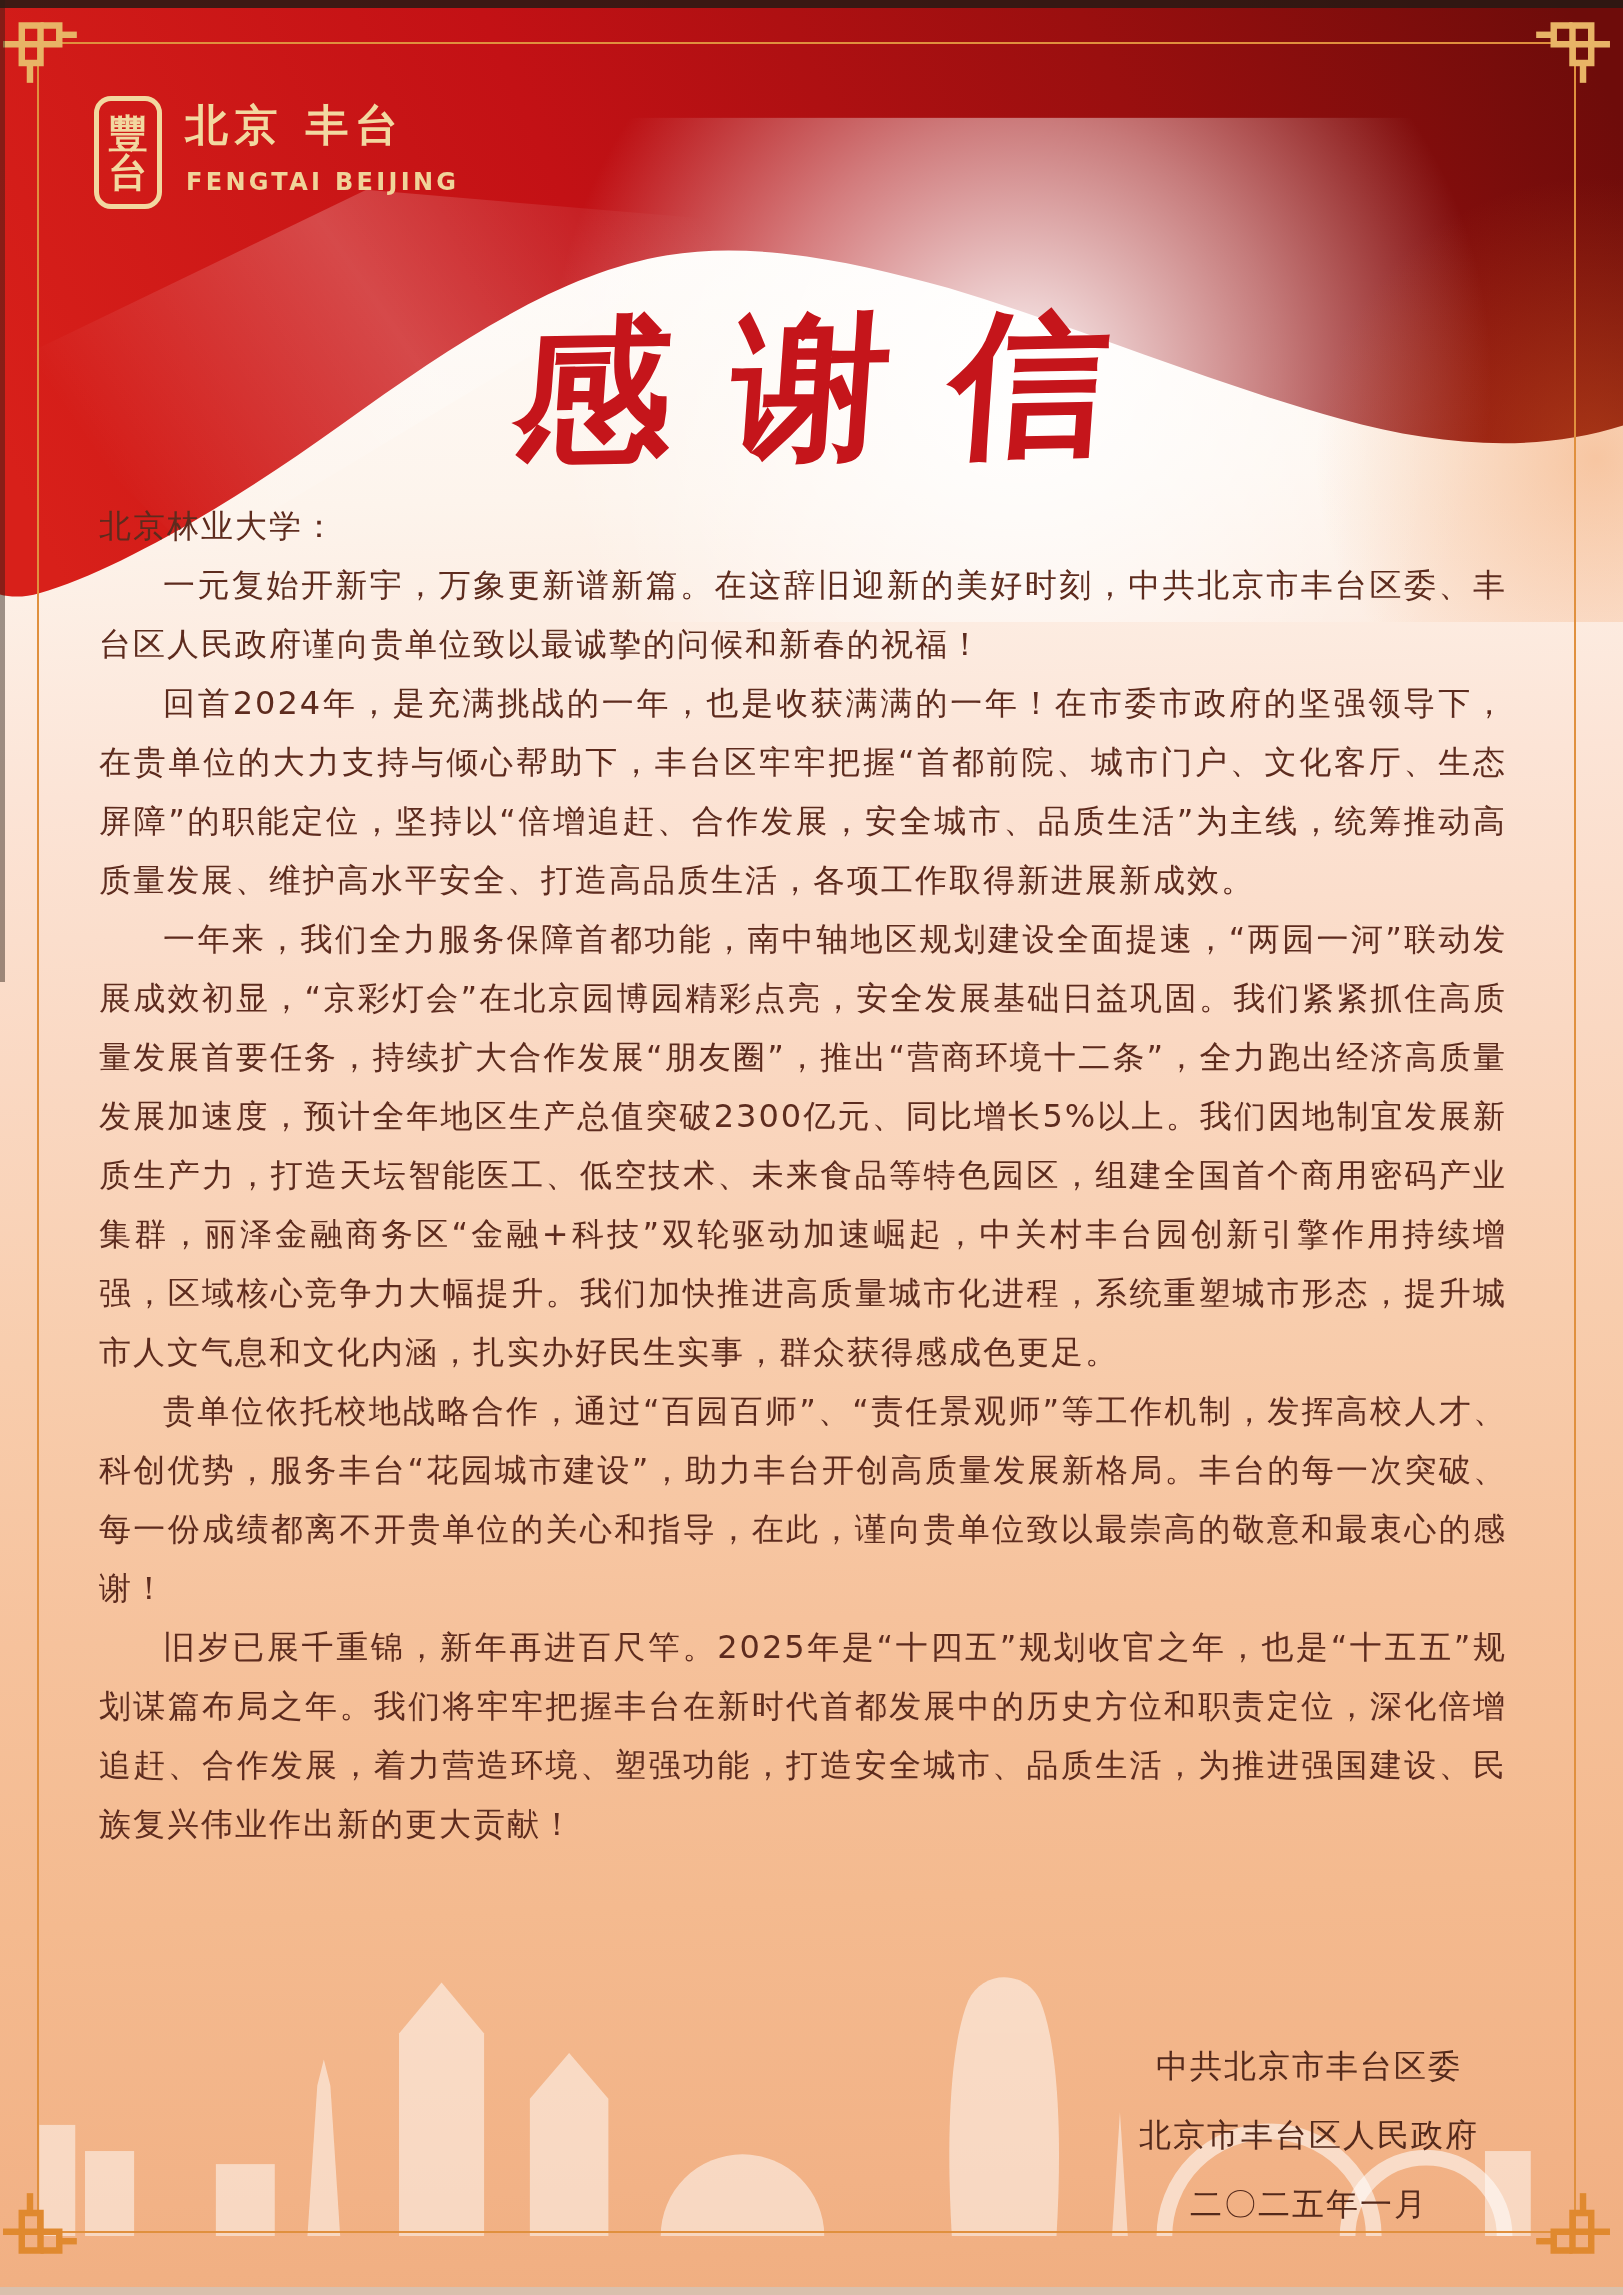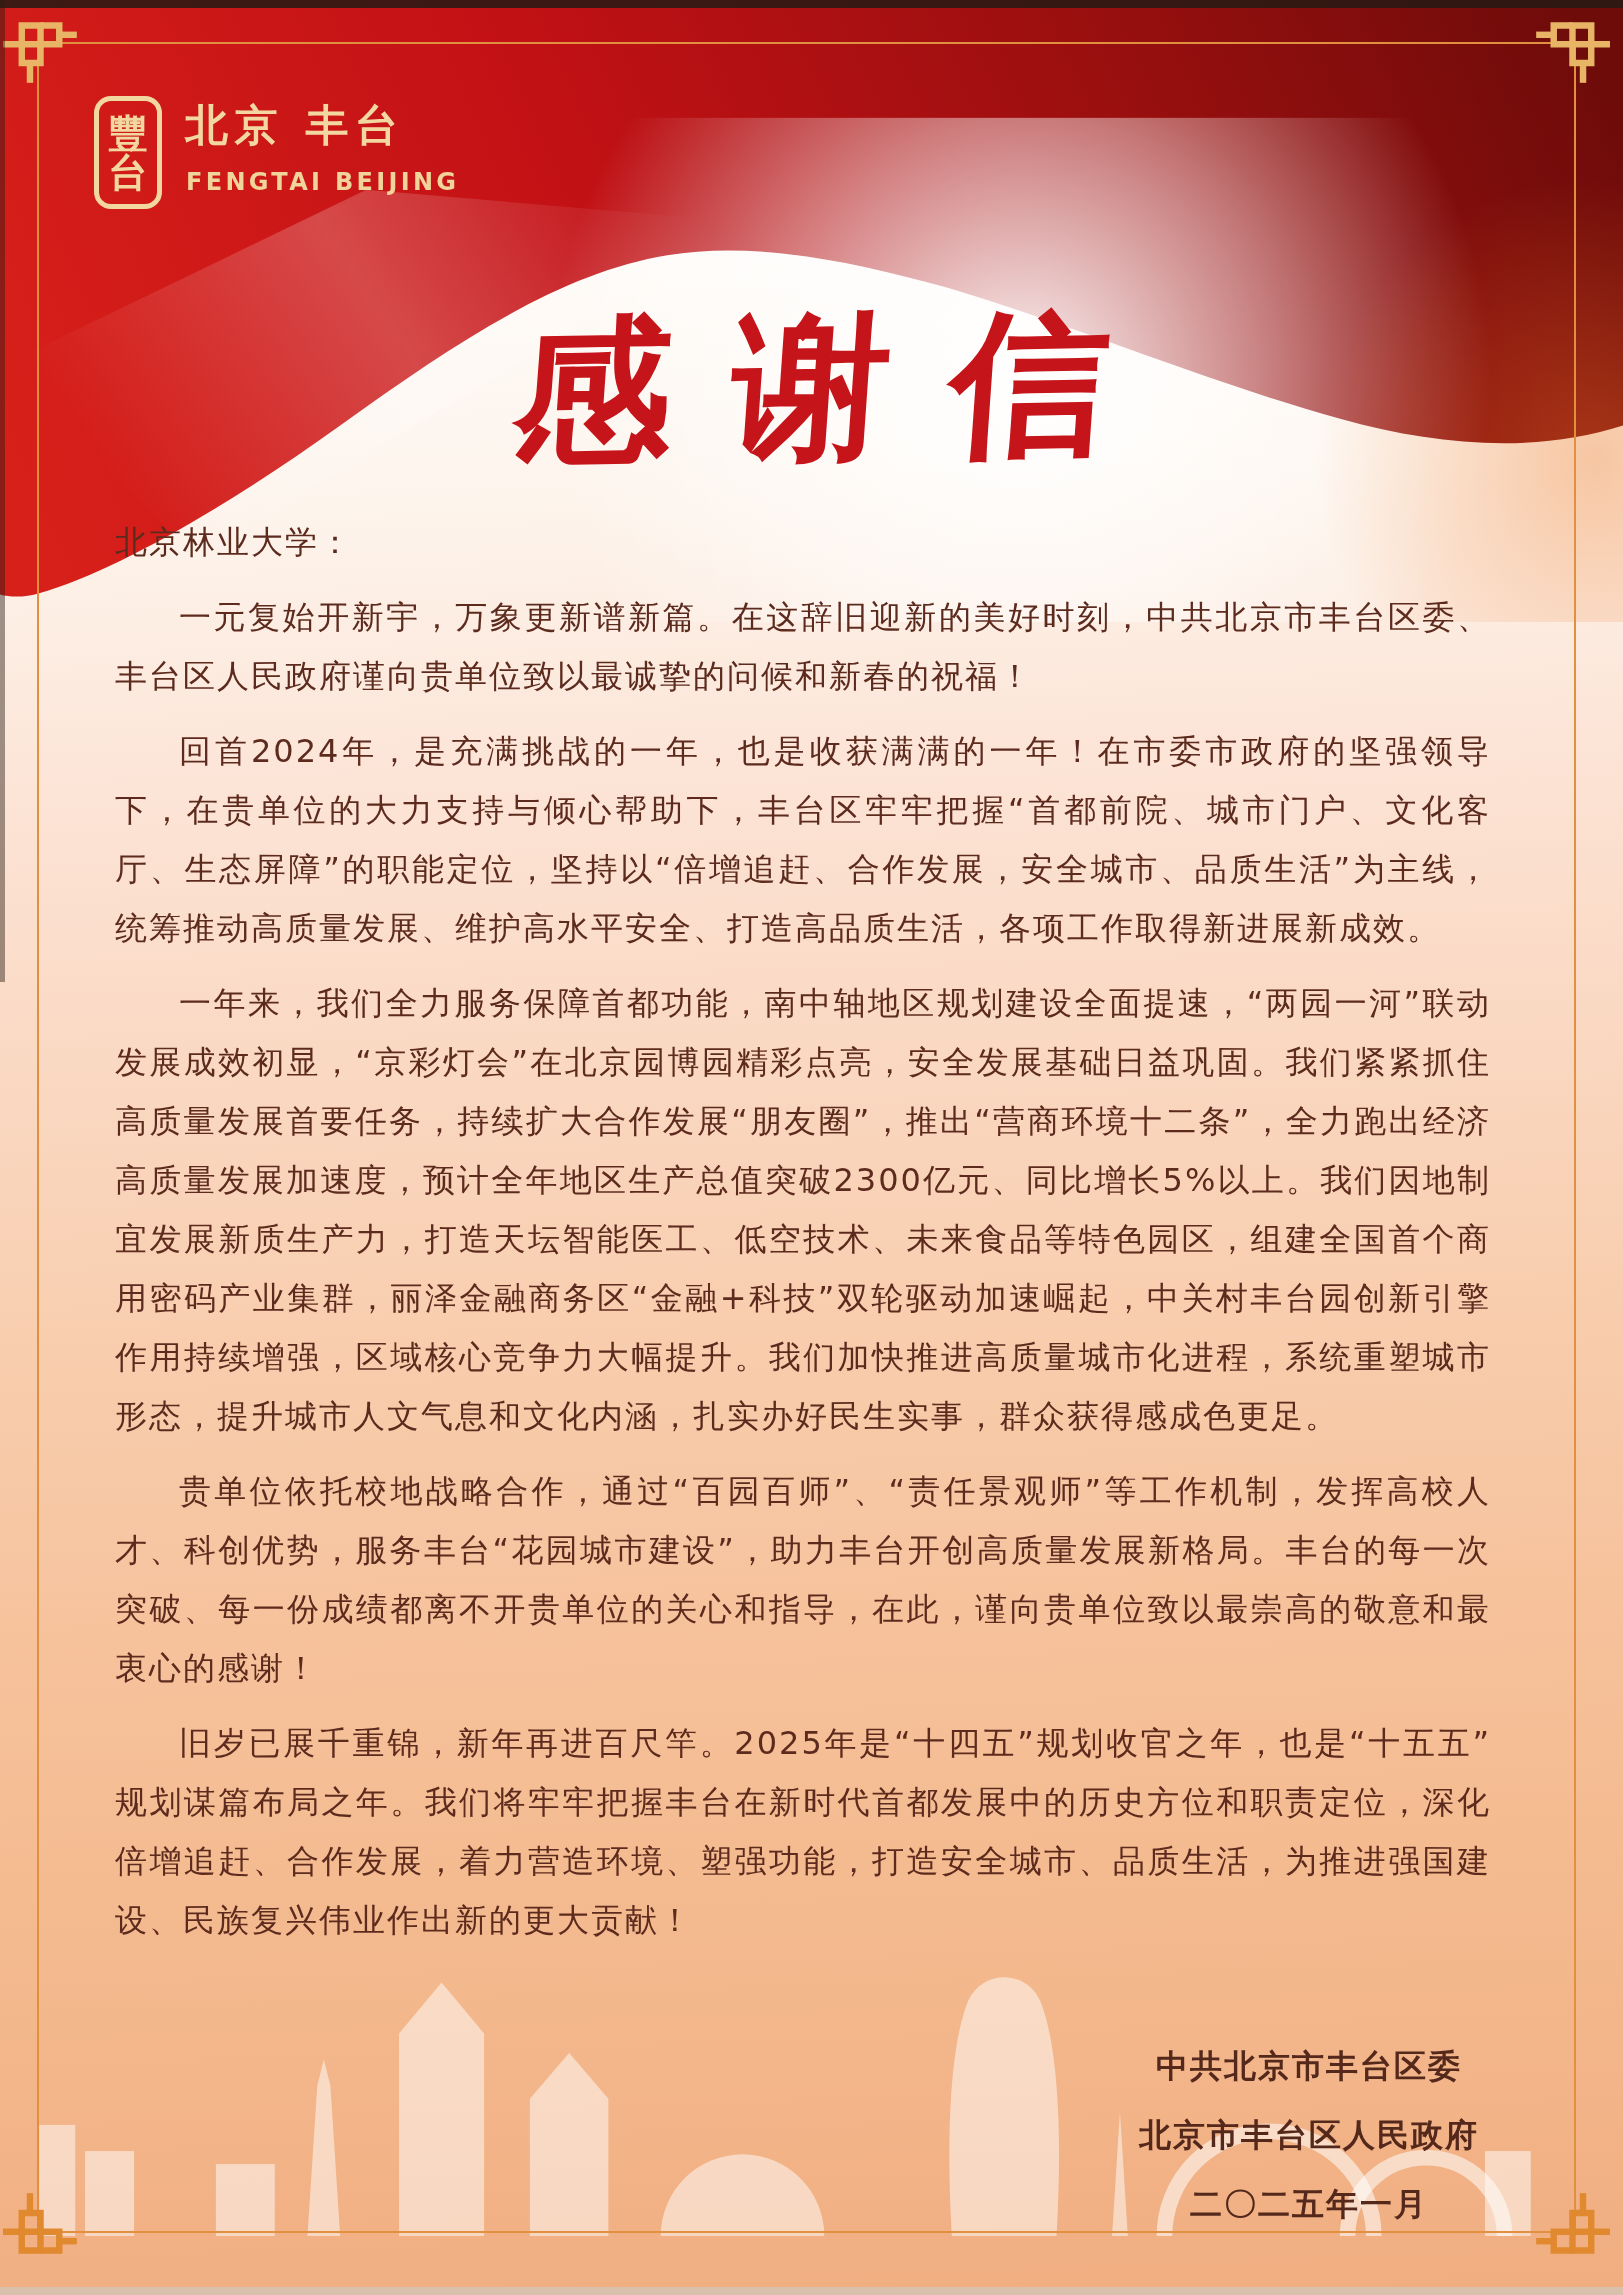--- a/index.html
+++ b/index.html
@@ -63,27 +63,27 @@
     letter-spacing:60px;text-indent:60px;
     transform:skewX(-5deg) rotate(-1deg);
   }
   
   .body-text{
     position:absolute;left:99px;top:497px;width:1408px;z-index:5;
     font-size:32px;line-height:59px;letter-spacing:2px;
     color:#5d2b1e;font-weight:500;
     text-align:justify;text-justify:inter-ideograph;
   }
-  .body-text p{margin:16px;}
+  .body-text p{margin:0;}
   .para{text-indent:2em;}
   
   .signature{
     position:absolute;top:2032px;right:131px;width:366px;z-index:5;
     text-align:center;font-size:32px;line-height:69px;letter-spacing:2px;
-    color:#54291b;font-weight:700;
+    color:#54291b;font-weight:400;
   }
 </style>
 </head>
 <body>
 
 <div class="page">
 
   <svg class="banner" viewBox="0 0 2481 950" preserveAspectRatio="none" aria-hidden="true">
     <defs>
       <linearGradient id="redGrad" gradientUnits="userSpaceOnUse" x1="120" y1="950" x2="2380" y2="-40">

